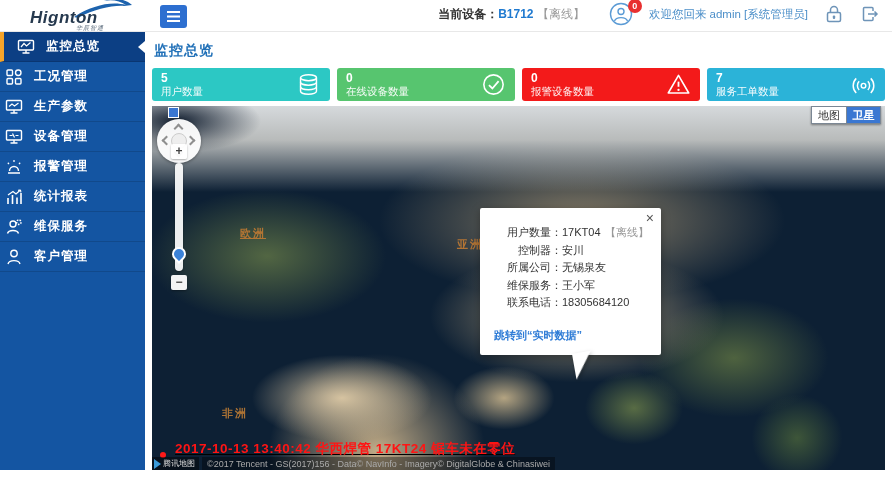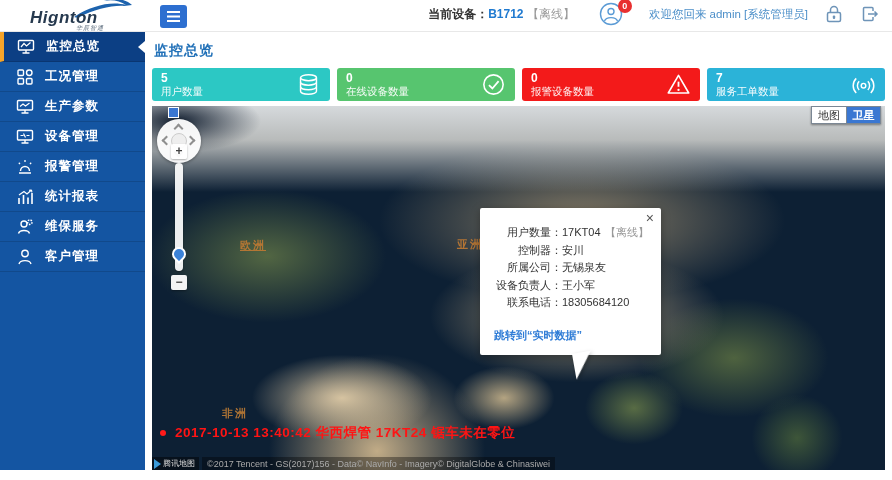--- a/index.html
+++ b/index.html
@@ -21,28 +21,28 @@
     display:flex; align-items:center; justify-content:center; }
   .header-right { position:absolute; right:12px; top:0; height:28px; display:flex;
     align-items:center; gap:16px; }
   .device-info { font-size:12px; font-weight:bold; color:#333; white-space:nowrap; }
   .device-info .dev-id { color:#1f7ad0; }
   .device-info .dev-status { color:#9a9a9a; font-weight:normal; }
   .user-wrap { position:relative; width:24px; height:24px; margin-left:8px; }
   .badge { position:absolute; top:-3px; right:-9px; min-width:14px; height:14px;
     background:#e83030; color:#fff; font-size:9px; font-weight:bold; border-radius:8px;
     display:flex; align-items:center; justify-content:center; padding:0 3px; }
-  .welcome { font-size:11.5px; color:#4c8fc9; white-space:nowrap; margin-left:10px; }
+  .welcome { font-size:11.5px; color:#4c8fc9; white-space:nowrap; margin-left:0; }
   .icon-btn { background:none; border:none; cursor:pointer; padding:0; display:flex; }
 
   
   .sidebar { position:absolute; left:0; top:32px; width:145px; height:438px;
     background:#1455a2; z-index:20; }
   .nav-item { position:relative; height:30px; display:flex; align-items:center;
-    padding-left:16px; gap:11px; cursor:pointer; color:#fff;
+    padding-left:5px; gap:11px; cursor:pointer; color:#fff;
     border-bottom:1px solid rgba(0,0,0,0.14); }
   .nav-item .nav-label { font-size:12.5px; font-weight:bold; letter-spacing:1px; }
   .nav-item.active { background:#0c3f84; padding-left:13px;
     border-left:4px solid #f5a42a; }
   .nav-item.active::after { content:""; position:absolute; right:0; top:50%;
     margin-top:-6px; border-top:6px solid transparent; border-bottom:6px solid transparent;
     border-right:7px solid #ffffff; }
   .nav-ic { width:18px; height:18px; flex:0 0 18px; }
 
   
@@ -70,21 +70,21 @@
       radial-gradient(ellipse 290px 115px at 430px 115px, rgba(148,134,108,.9), rgba(148,134,108,0) 70%),
       radial-gradient(ellipse 210px 95px at 425px 210px, rgba(184,164,128,.9), rgba(184,164,128,0) 70%),
       radial-gradient(ellipse 125px 60px at 190px 292px, rgba(221,201,165,.95), rgba(221,201,165,0) 72%),
       radial-gradient(ellipse 150px 135px at 225px 345px, rgba(203,179,139,.95), rgba(203,179,139,0) 72%),
       radial-gradient(ellipse 72px 45px at 352px 292px, rgba(198,178,138,.9), rgba(198,178,138,0) 70%),
       radial-gradient(ellipse 70px 52px at 482px 302px, rgba(96,116,70,.9), rgba(96,116,70,0) 70%),
       radial-gradient(ellipse 135px 85px at 582px 252px, rgba(84,104,64,.92), rgba(84,104,64,0) 70%),
       radial-gradient(ellipse 65px 62px at 645px 332px, rgba(70,95,58,.85), rgba(70,95,58,0) 70%);
   }
   .map-label { position:absolute; font-weight:bold; white-space:nowrap; }
-  .lbl-europe { left:88px; top:132px; color:#c07a33; font-size:11px; letter-spacing:2px; opacity:.9;text-decoration:underline; }
+  .lbl-europe { left:88px; top:120px; color:#c07a33; font-size:11px; letter-spacing:2px; opacity:.9;text-decoration:underline; }
   .lbl-asia   { left:305px; top:131px; color:#c07a33; font-size:11px; letter-spacing:2px; opacity:.9; }
   .lbl-africa { left:70px; top:300px; color:#bd7c35; font-size:11px; letter-spacing:2px; opacity:.9; }
   .lbl-china  { left:358px; top:226px; color:#b23b30; font-size:12px; letter-spacing:9px; }
   .lbl-pacific{ left:560px; top:330px; color:#39424f; font-size:11px; letter-spacing:3px;margin-top:36px; }
 
   
   .mini-grid { position:absolute; left:16px; top:1px; width:11px; height:11px;
     background:#3a77d2; border:1px solid #fff; cursor:pointer; }
   .pan-ctrl { position:absolute; left:5px; top:13px; width:44px; height:44px;
     border-radius:50%; background:rgba(255,255,255,.95);
@@ -127,22 +127,22 @@
   .p-link { display:inline-block; margin:16px 0 0 4px; font-size:11px; color:#2f7cd6;
     font-weight:bold; text-decoration:none; cursor:pointer; }
   .popup-tail { position:absolute; left:92px; top:100%; width:0; height:0; margin-top:-1px;
     border-top:26px solid #fff; border-right:19px solid transparent;
     transform:rotate(-10deg); transform-origin:top left;
     filter:drop-shadow(1px 2px 2px rgba(0,0,0,.25)); }
   .map-marker { position:absolute; left:424px; top:248px; width:9px; height:9px;
     background:#d8d8d0; border:1px solid #777; transform:rotate(45deg); cursor:pointer; }
 
   
-  .alert-line { position:absolute; left:8px; top:318px; display:flex; align-items:center;
-    gap:9px; z-index:4; }
+  .alert-line { position:absolute; left:8px; top:334px; display:flex; align-items:flex-end;
+    gap:9px; z-index:4;text-decoration:underline; }
   .alert-dot { width:6px; height:6px; border-radius:50%; background:#ff1a1a; flex:0 0 6px; }
   .alert-text { color:#ff1414; font-size:13.5px; font-weight:bold; letter-spacing:.5px;
     white-space:nowrap; }
   .attrib { position:absolute; left:0; bottom:0; display:flex; align-items:center;
     gap:3px; z-index:4; }
   .attrib-logo { display:flex; align-items:center; gap:2px; background:rgba(0,0,0,.45);
     padding:1px 4px 1px 2px; }
   .attrib-play { width:0; height:0; border-left:7px solid #3a9ad9;
     border-top:5px solid transparent; border-bottom:5px solid transparent; }
   .attrib-logo-text { font-size:8px; color:#ddd; white-space:nowrap; }
@@ -394,21 +394,21 @@
         </div>
         <div class="p-row">
           <span class="p-label">控制器：</span>
           <span>安川</span>
         </div>
         <div class="p-row">
           <span class="p-label">所属公司：</span>
           <span>无锡泉友</span>
         </div>
         <div class="p-row">
-          <span class="p-label">设备负责人：</span>
+          <span class="p-label">维保服务：</span>
           <span>王小军</span>
         </div>
         <div class="p-row">
           <span class="p-label">联系电话：</span>
           <span>18305684120</span>
         </div>
         <a class="p-link">跳转到“实时数据”</a>
         <span class="popup-tail"></span>
       </div>
 

